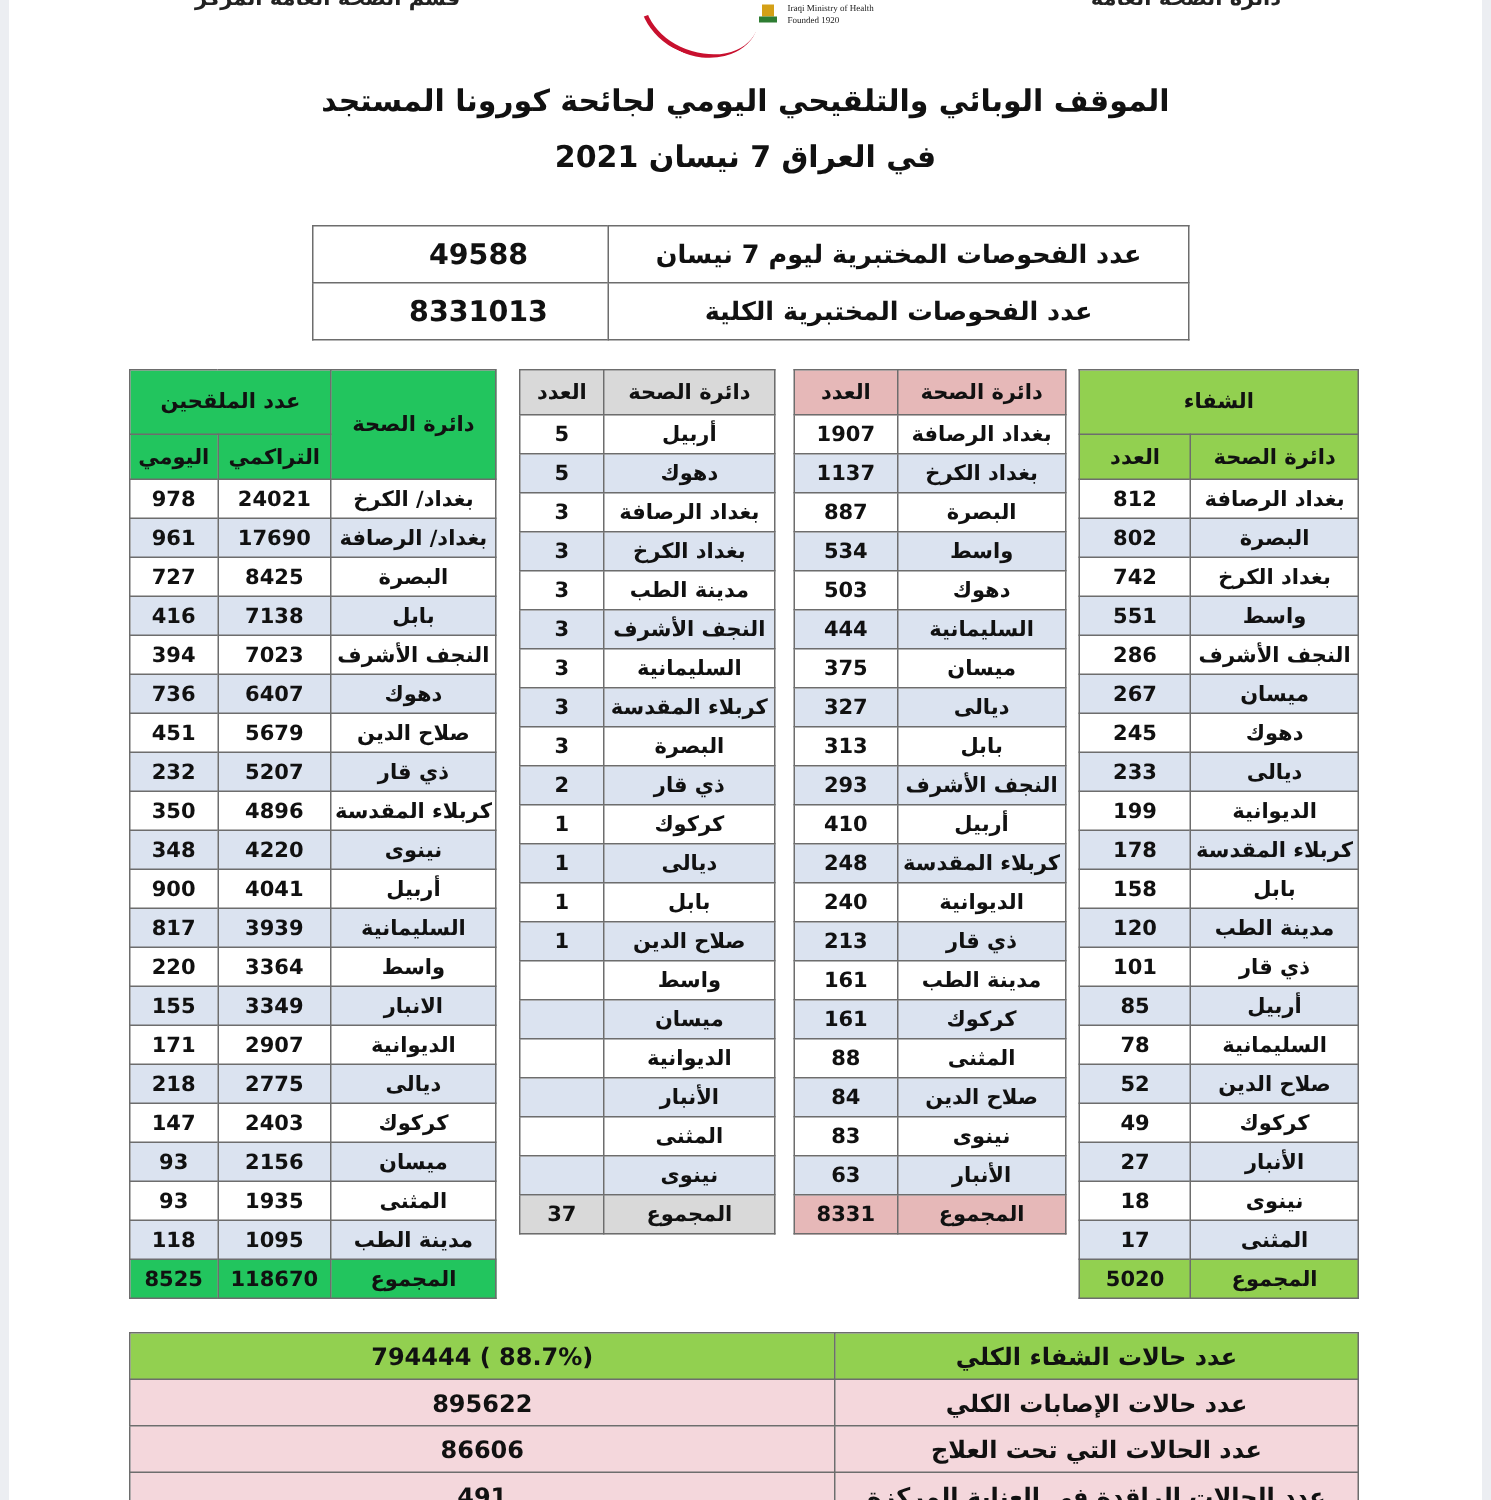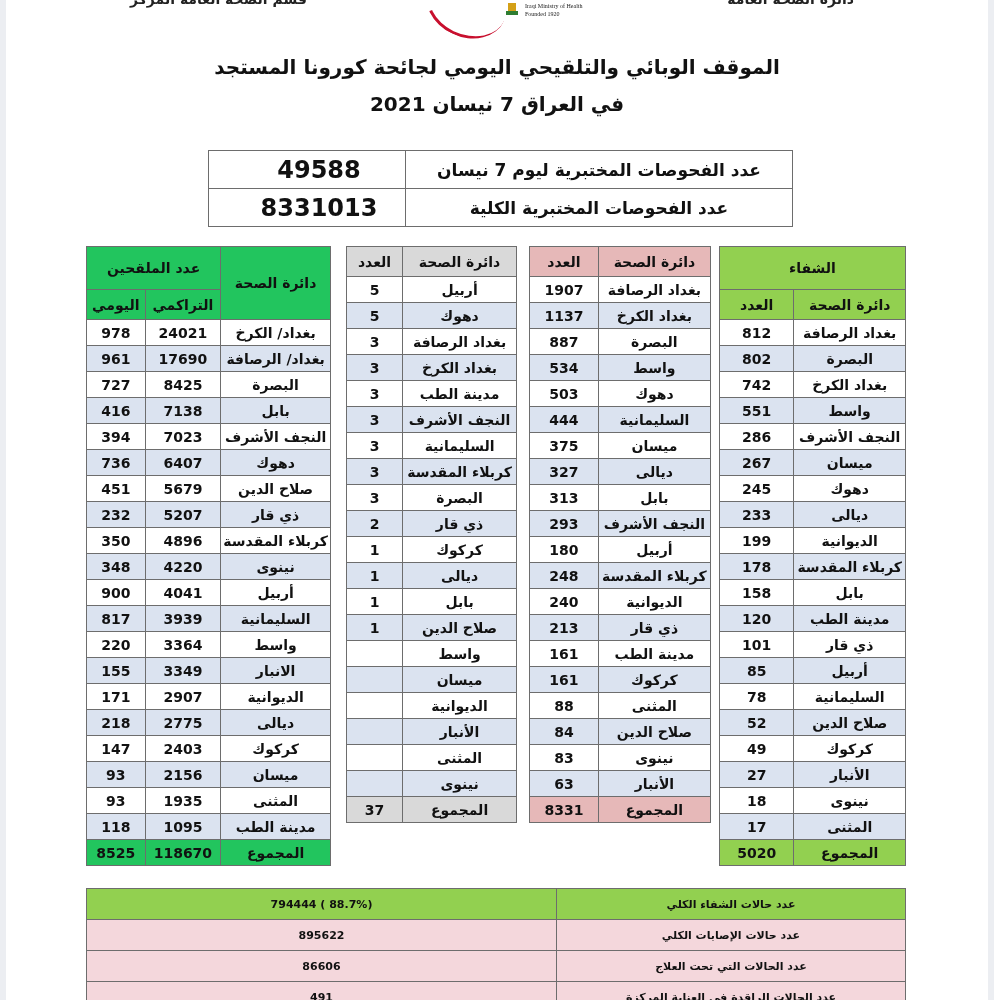--- a/index.html
+++ b/index.html
@@ -14,39 +14,39 @@
   .logo-emblem { position:absolute; left:80px; top:2px; width:14px; height:14px; }
   .logo-text { position:absolute; left:100px; top:2px; font-family:"Liberation Serif", serif; font-size:6px; color:#222; line-height:8px; }
   .title { position:absolute; left:0; width:994px; text-align:center; direction:rtl; font-weight:bold; font-size:20px; color:#111; }
   .t1 { top:55px; } .t2 { top:92px; }
 
   table { border-collapse:collapse; position:absolute; direction:rtl; }
   td, th { border:1.5px solid #6d6d6d; text-align:center; font-weight:bold; padding:0; }
   .tests { left:208px; top:150px; width:585px; }
   .tests td { height:37px; font-size:17px; }
   .tests td.lbl { width:386px; font-size:17px; }
-  .tests td.val { font-size:24px;padding-left:24px; }
+  .tests td.val { font-size:19px;padding-left:24px; }
 
   .grid td, .grid th { height:25px; font-size:14px; }
   .grid .h1 td { height:42px; font-size:14px; }
   .grid .h2 td { height:29px; font-size:14px; }
   .grid tr.alt td { background:#dbe3f0; }
   .grid tr.norm td { background:#ffffff; }
 
   .recovery { left:719px; top:246px; width:187px; }
   .recovery .h1 td, .recovery .h2 td, .recovery .tot td { background:#92d050; }
   .cases { left:529px; top:246px; width:182px; }
   .cases .h1 td, .cases .h2 td, .cases .tot td { background:#e6b8b8; }
   .deaths { left:346px; top:246px; width:171px; }
   .deaths .h1 td, .deaths .h2 td, .deaths .tot td { background:#d9d9d9; }
   .vacc { left:86px; top:246px; width:245px; }
   .vacc .h1 td, .vacc .h2 td, .vacc .tot td { background:#22c55e; }
 
   .summary { left:86px; top:888px; width:820px; }
-  .summary td { height:30px; font-size:11px; }
+  .summary td { height:30px; font-size:16px; }
   .summary td.lbl { width:348px; }
   .summary tr.green td { background:#92d050; }
   .summary tr.pink td { background:#f4d7dc; }
 </style>
 </head>
 <body>
 
 <div class="page-edge-left"></div>
 <div class="page-edge-right"></div>
 
@@ -218,21 +218,21 @@
       <tr class="norm">
         <td>بابل</td>
         <td>313</td>
       </tr>
       <tr class="alt">
         <td>النجف الأشرف</td>
         <td>293</td>
       </tr>
       <tr class="norm">
         <td>أربيل</td>
-        <td>180</td>
+        <td>410</td>
       </tr>
       <tr class="alt">
         <td>كربلاء المقدسة</td>
         <td>248</td>
       </tr>
       <tr class="norm">
         <td>الديوانية</td>
         <td>240</td>
       </tr>
       <tr class="alt">

